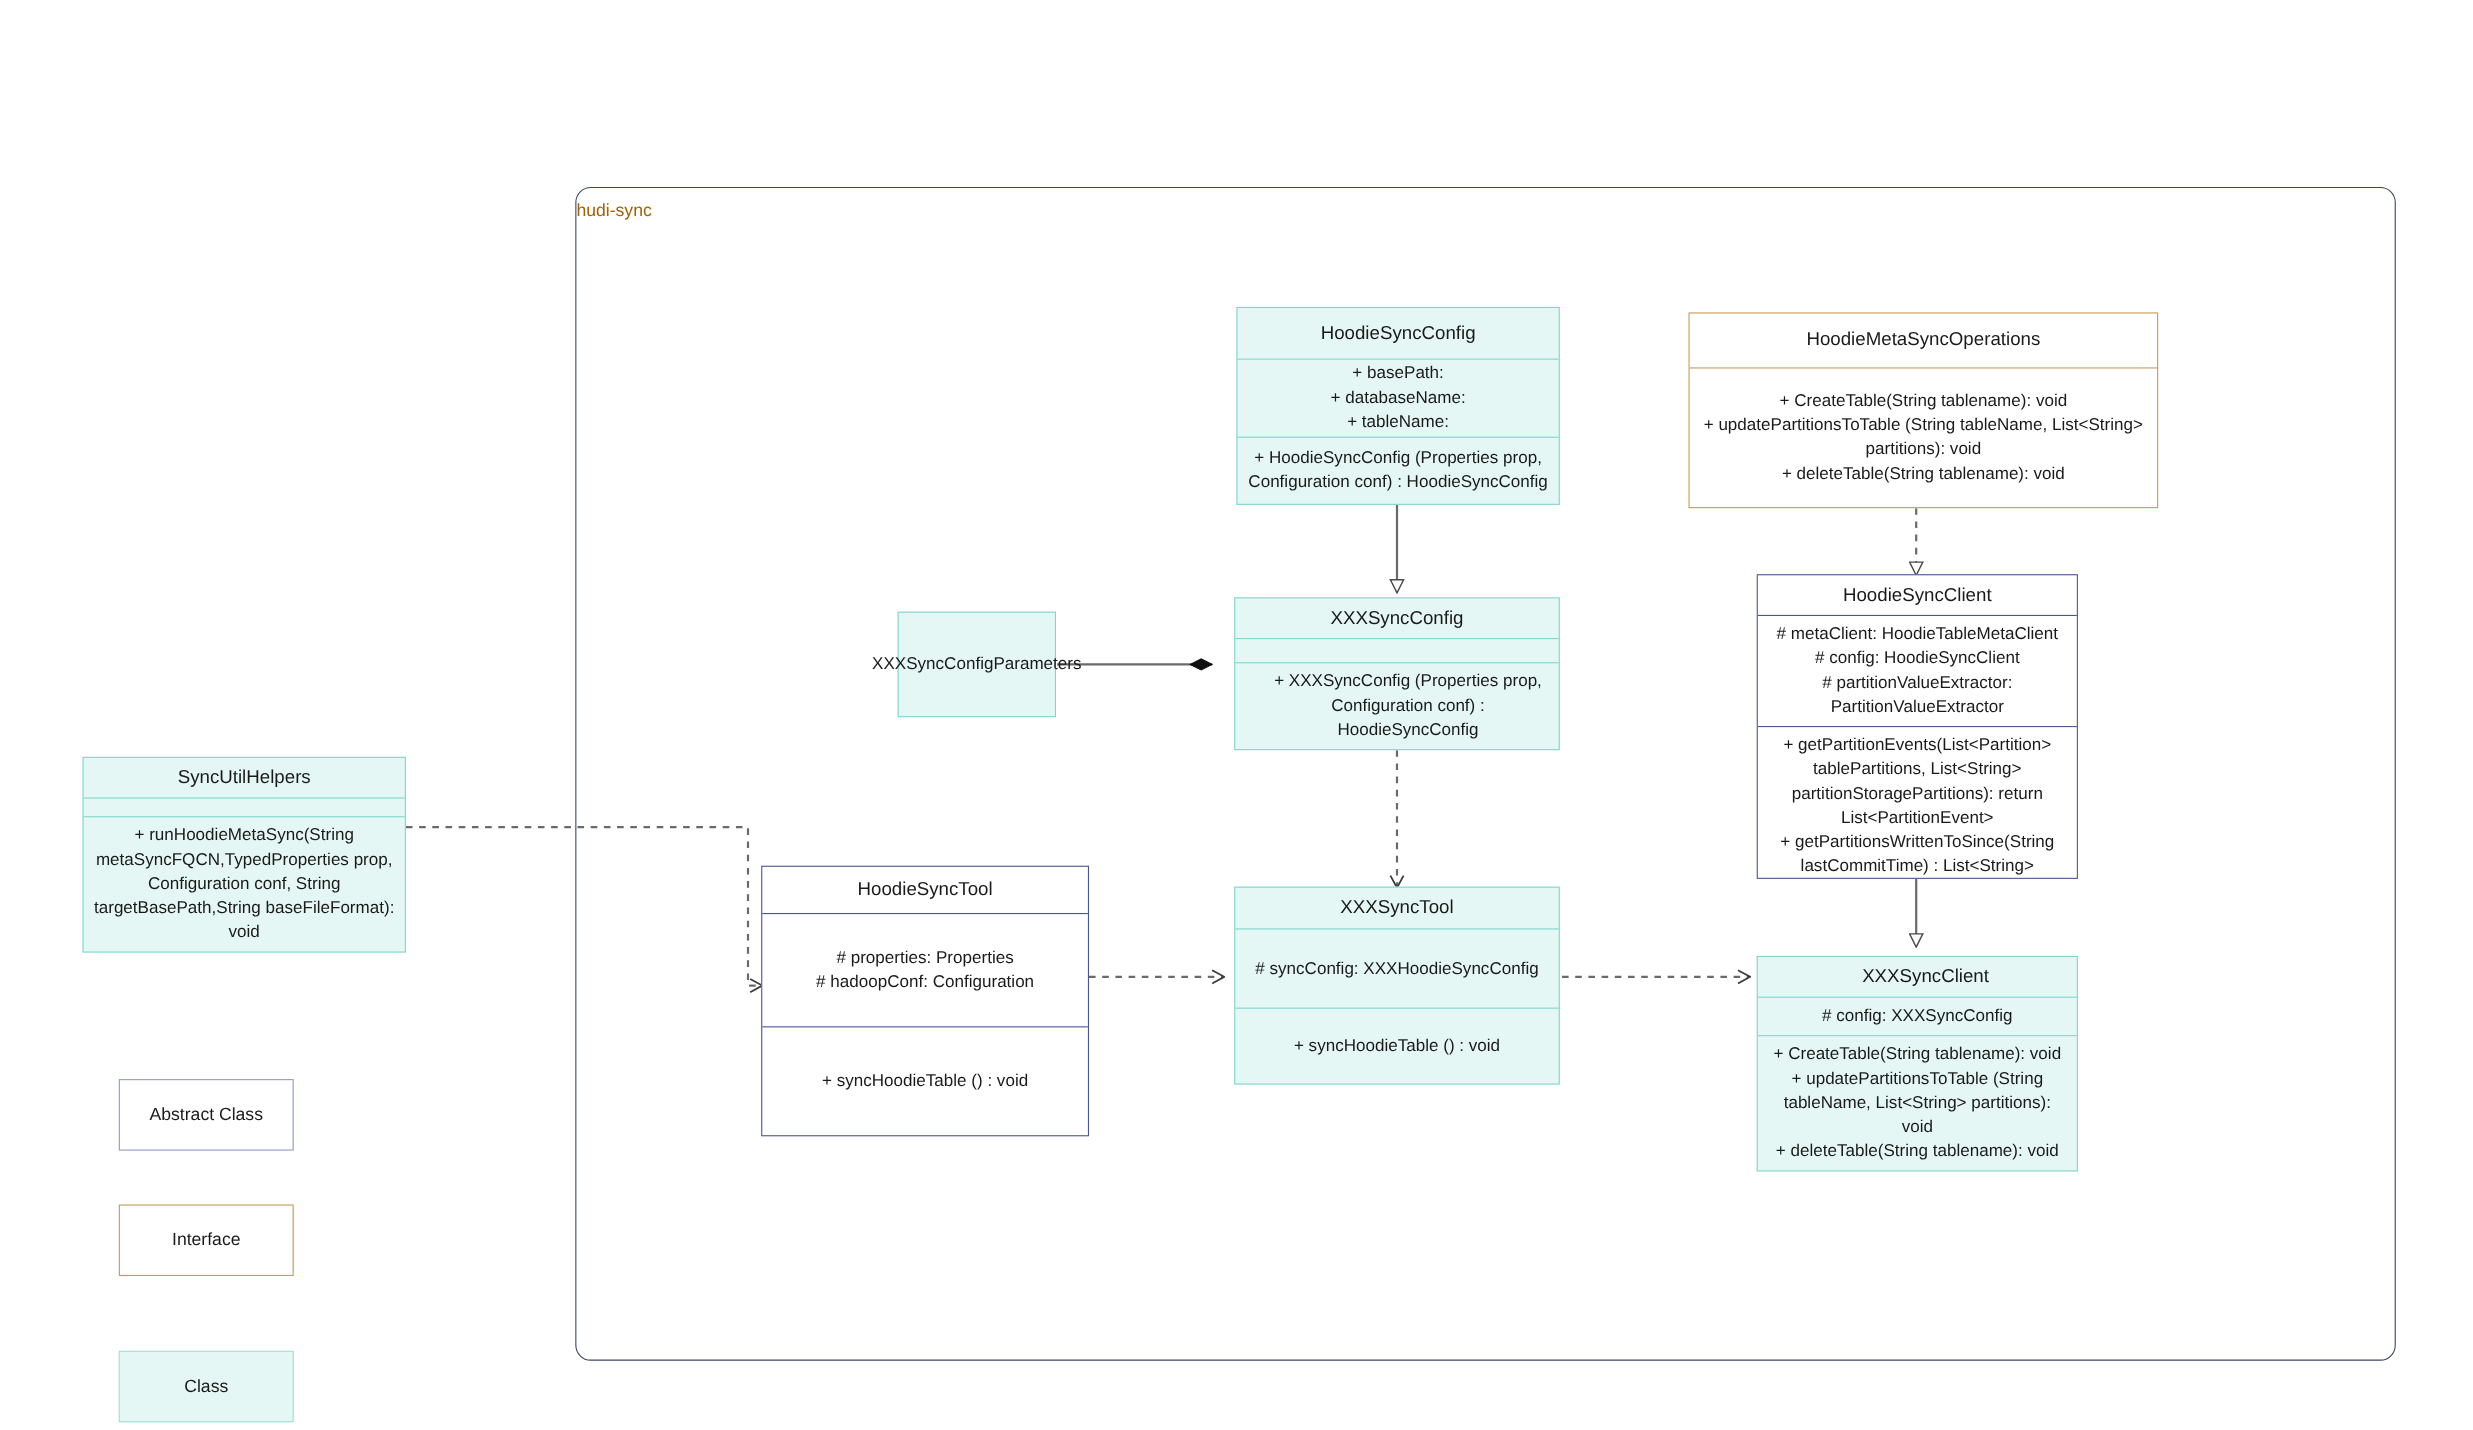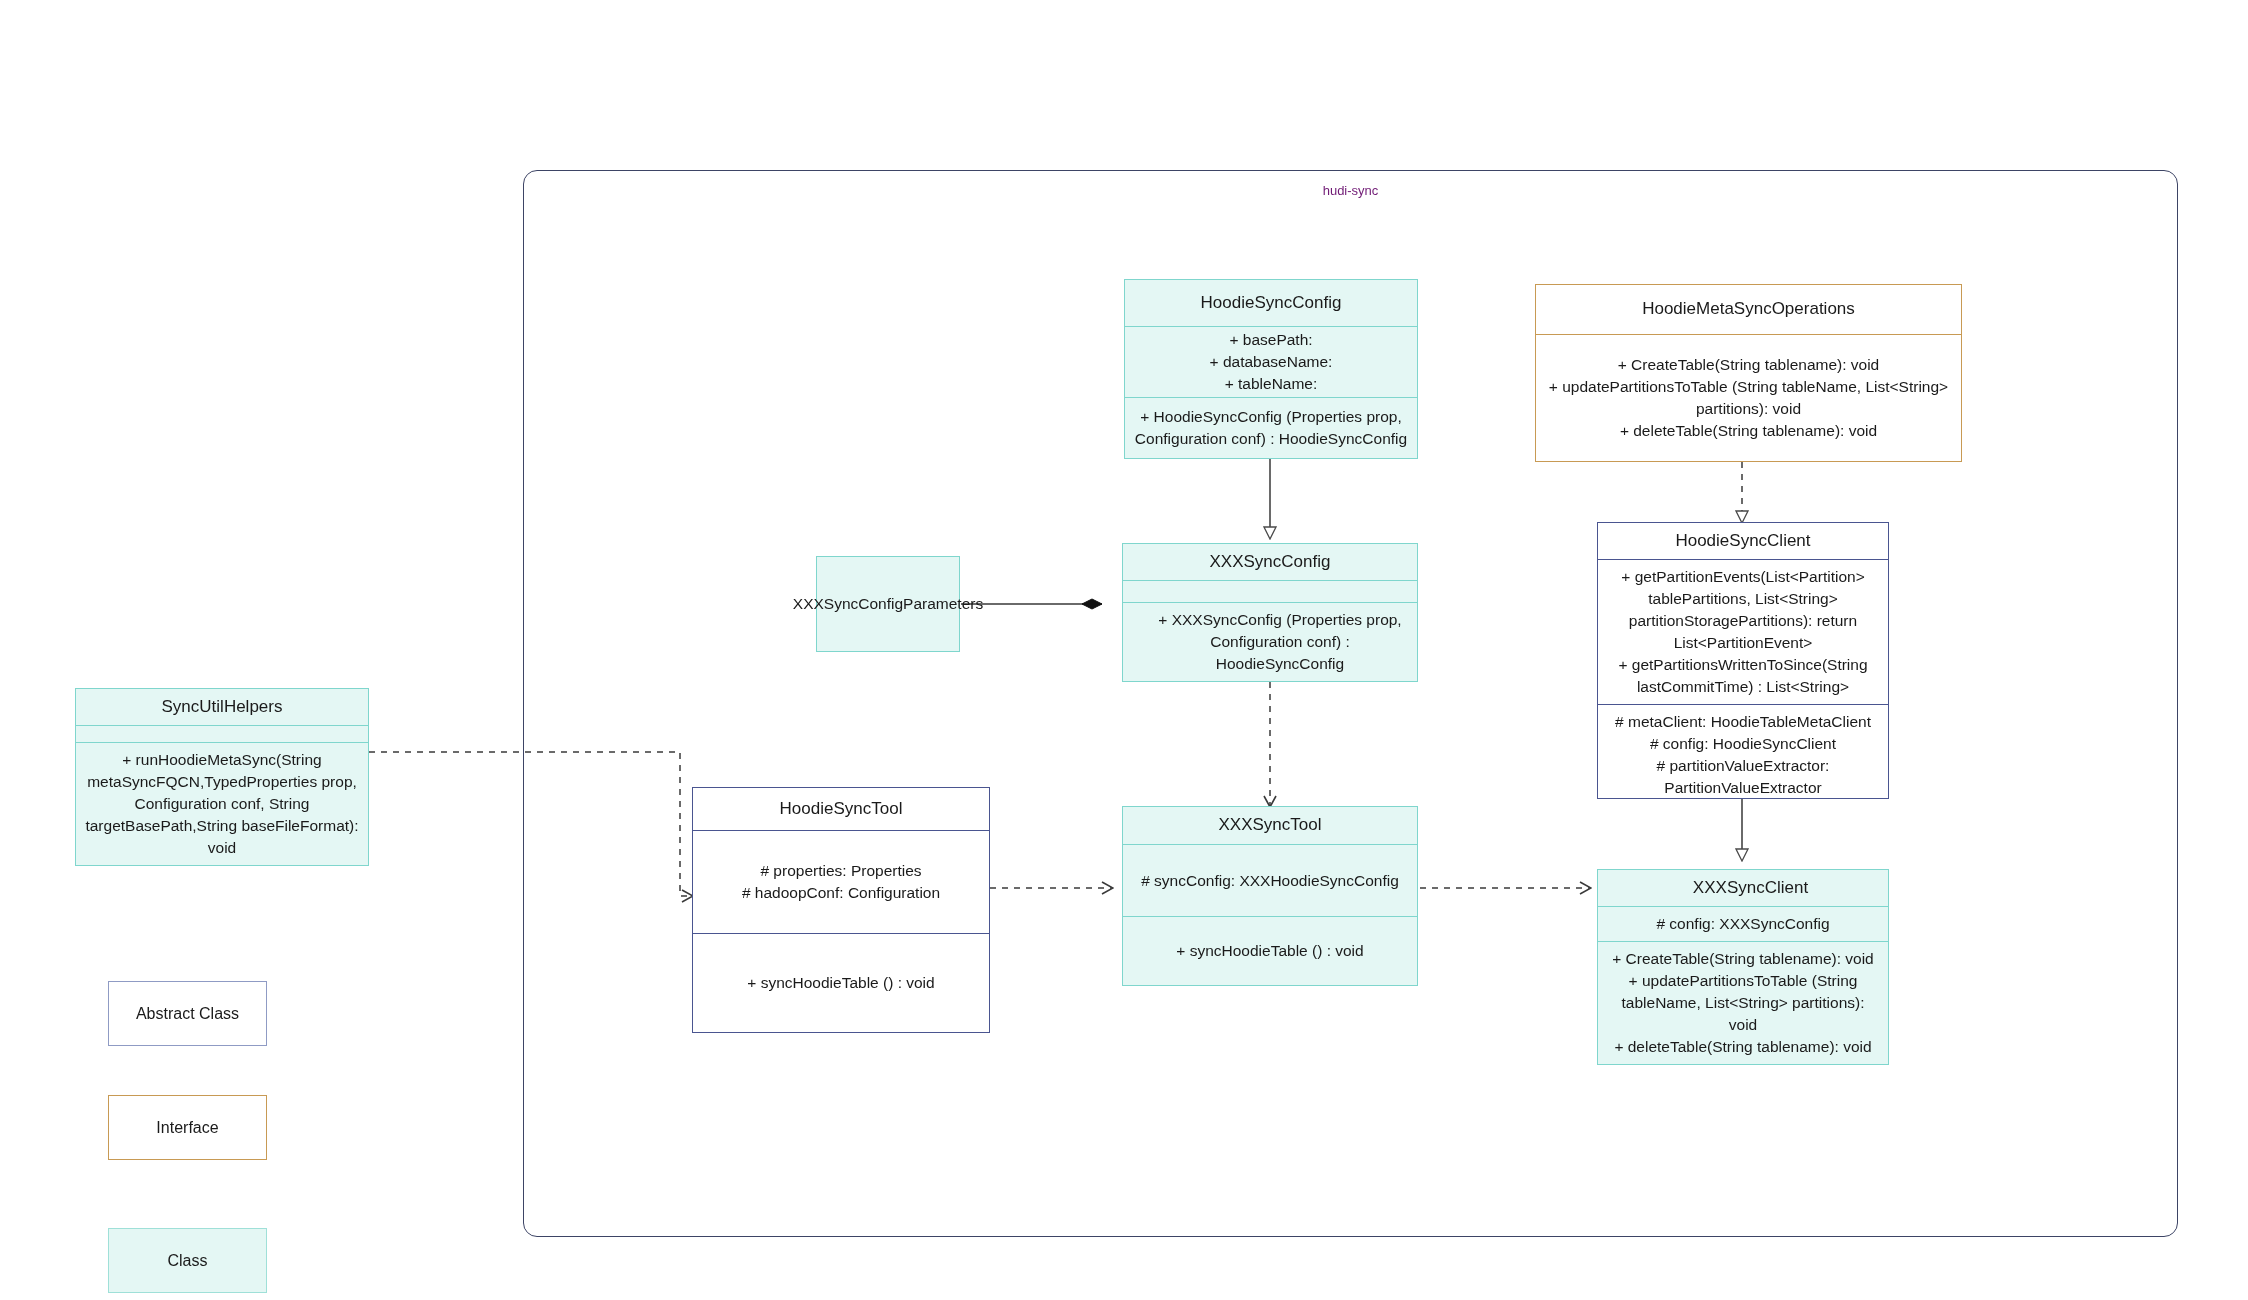--- a/index.html
+++ b/index.html
@@ -36,23 +36,22 @@
   .package {
     position: absolute;
     border: 1.6px solid #3d4465;
     border-radius: 14px;
     background: transparent;
     box-sizing: border-box;
   }
   .package-title {
     position: absolute;
     width: 100%;
-    text-align: center;
-    font-size: 13px;
-    color: #701a75;
+    font-size: 16px;
+    color: #a16207;
     top: 12px;
     left: 0;
   }
 
   
   .uml {
     position: absolute;
     box-sizing: border-box;
     display: flex;
     flex-direction: column;
@@ -157,25 +156,25 @@
 
   <div class="uml kind-interface" style="left:1535px; top:284px; width:427px; height:178px;">
     <div class="sec name" style="height:49px;">HoodieMetaSyncOperations</div>
     <div class="sec body" style="flex:1;">+   CreateTable(String tablename): void
 +   updatePartitionsToTable (String tableName, List&lt;String&gt; partitions): void
 +   deleteTable(String tablename): void</div>
   </div>
 
   <div class="uml kind-abstract" style="left:1597px; top:522px; width:292px; height:277px;">
     <div class="sec name" style="height:42px;">HoodieSyncClient</div>
-    <div class="sec body" style="flex:1;">+   getPartitionEvents(List&lt;Partition&gt; tablePartitions, List&lt;String&gt; partitionStoragePartitions): return List&lt;PartitionEvent&gt;
-+   getPartitionsWrittenToSince(String lastCommitTime) : List&lt;String&gt;</div>
     <div class="sec body" style="height:101px;">#   metaClient: HoodieTableMetaClient
 #   config: HoodieSyncClient
 #   partitionValueExtractor: PartitionValueExtractor</div>
+    <div class="sec body" style="flex:1;">+   getPartitionEvents(List&lt;Partition&gt; tablePartitions, List&lt;String&gt; partitionStoragePartitions): return List&lt;PartitionEvent&gt;
++   getPartitionsWrittenToSince(String lastCommitTime) : List&lt;String&gt;</div>
   </div>
 
   <div class="uml kind-class" style="left:816px; top:556px; width:144px; height:96px;">
     <div class="sec name" style="flex:1; font-size:15.5px;">XXXSyncConfigParameters</div>
   </div>
 
   <div class="uml kind-class" style="left:1122px; top:543px; width:296px; height:139px;">
     <div class="sec name" style="height:42px;">XXXSyncConfig</div>
     <div class="sec body" style="height:42px;"></div>
     <div class="sec body" style="flex:1;padding-left:28px;">+   XXXSyncConfig (Properties prop, Configuration conf) : HoodieSyncConfig</div>

